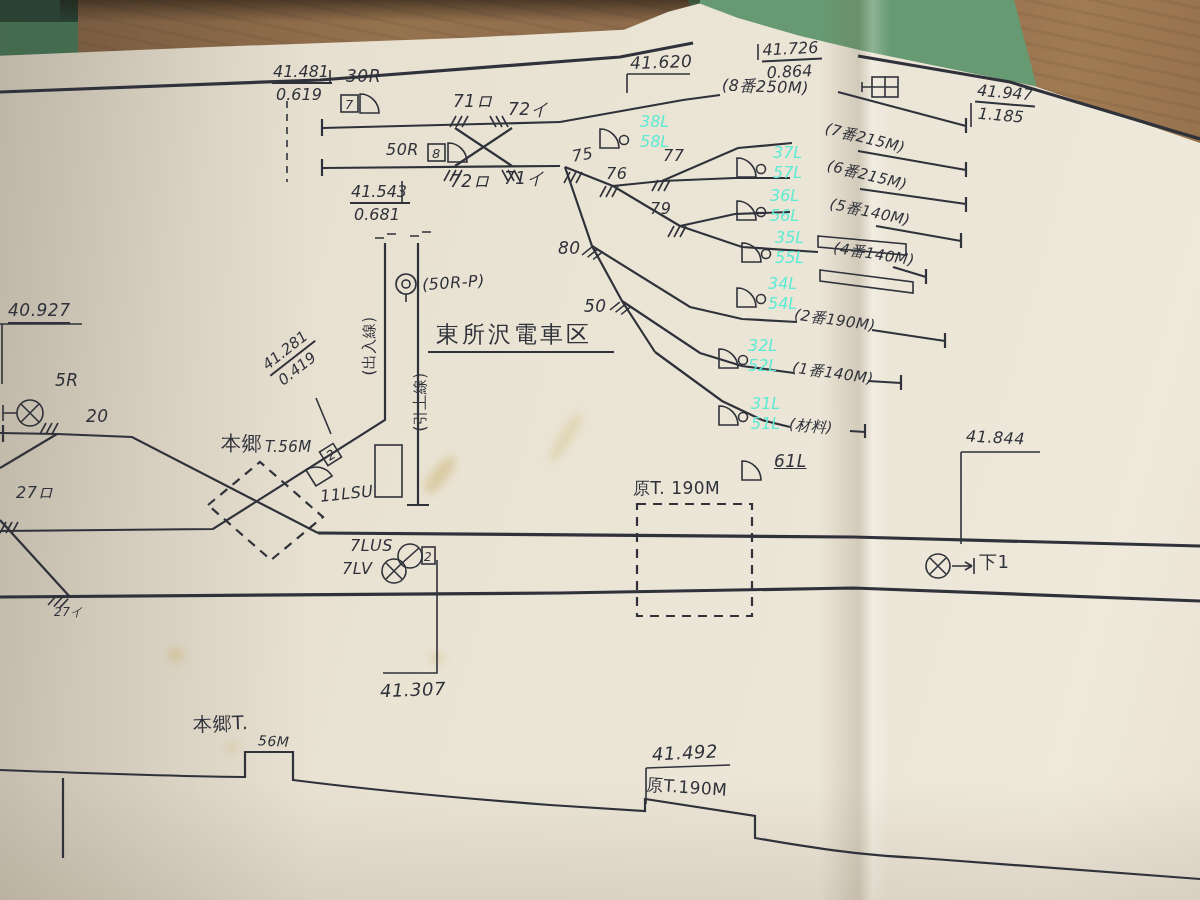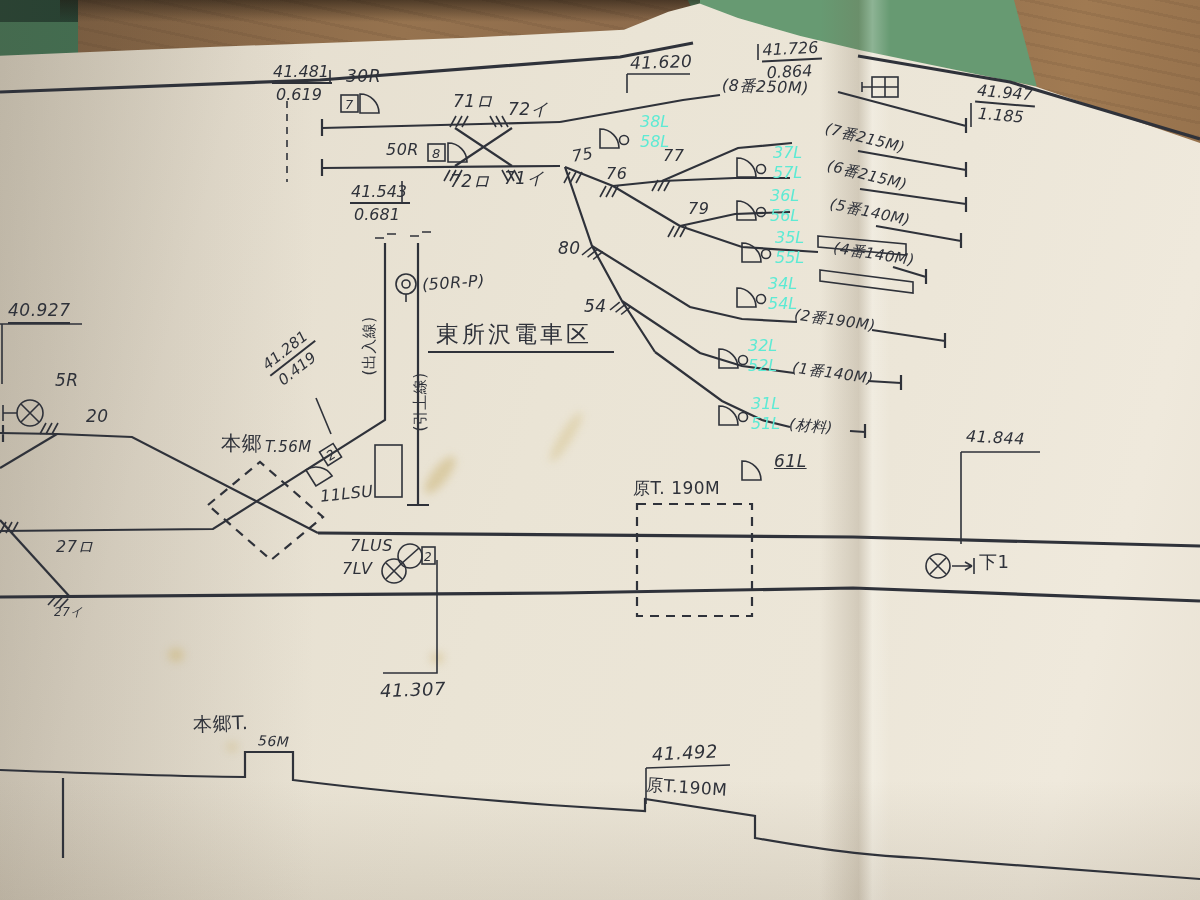--- a/index.html
+++ b/index.html
@@ -303,25 +303,25 @@
   <div class="lbl" style="left:422px;top:275px;font-size:16px;transform:rotate(-4deg);">(50R-P)</div>
   <div class="lbl" style="left:979px;top:553px;font-size:18px;font-style:normal;">下1</div>
 
   <div class="lbl" style="left:453px;top:93px;font-size:17px;">71ロ</div>
   <div class="lbl" style="left:508px;top:101px;font-size:17px;">72イ</div>
   <div class="lbl" style="left:450px;top:173px;font-size:17px;">72ロ</div>
   <div class="lbl" style="left:504px;top:170px;font-size:17px;">71イ</div>
   <div class="lbl" style="left:572px;top:147px;font-size:16px;transform:rotate(-10deg);">75</div>
   <div class="lbl" style="left:606px;top:166px;font-size:16px;">76</div>
   <div class="lbl" style="left:663px;top:148px;font-size:16px;">77</div>
-  <div class="lbl" style="left:688px;top:201px;font-size:16px;">79</div>
+  <div class="lbl" style="left:650px;top:201px;font-size:16px;">79</div>
   <div class="lbl" style="left:558px;top:240px;font-size:17px;">80</div>
-  <div class="lbl" style="left:584px;top:298px;font-size:17px;">54</div>
+  <div class="lbl" style="left:584px;top:298px;font-size:17px;">50</div>
   <div class="lbl" style="left:86px;top:408px;font-size:17px;">20</div>
-  <div class="lbl" style="left:16px;top:539px;font-size:16px;margin-left:40px;">27ロ</div>
+  <div class="lbl" style="left:16px;top:485px;font-size:16px;">27ロ</div>
   <div class="lbl" style="left:54px;top:606px;font-size:12px;">27イ</div>
 
   <div class="lbl" style="left:722px;top:79px;font-size:16px;transform:rotate(2deg);">(8番250M)</div>
   <div class="lbl" style="left:824px;top:131px;font-size:15px;transform:rotate(14deg);">(7番215M)</div>
   <div class="lbl" style="left:826px;top:168px;font-size:15px;transform:rotate(14deg);">(6番215M)</div>
   <div class="lbl" style="left:829px;top:205px;font-size:15px;transform:rotate(12deg);">(5番140M)</div>
   <div class="lbl" style="left:833px;top:247px;font-size:15px;transform:rotate(9deg);">(4番140M)</div>
   <div class="lbl" style="left:794px;top:313px;font-size:15px;transform:rotate(8deg);">(2番190M)</div>
   <div class="lbl" style="left:792px;top:366px;font-size:15px;transform:rotate(8deg);">(1番140M)</div>
   <div class="lbl" style="left:789px;top:419px;font-size:15px;transform:rotate(5deg);">(材料)</div>

